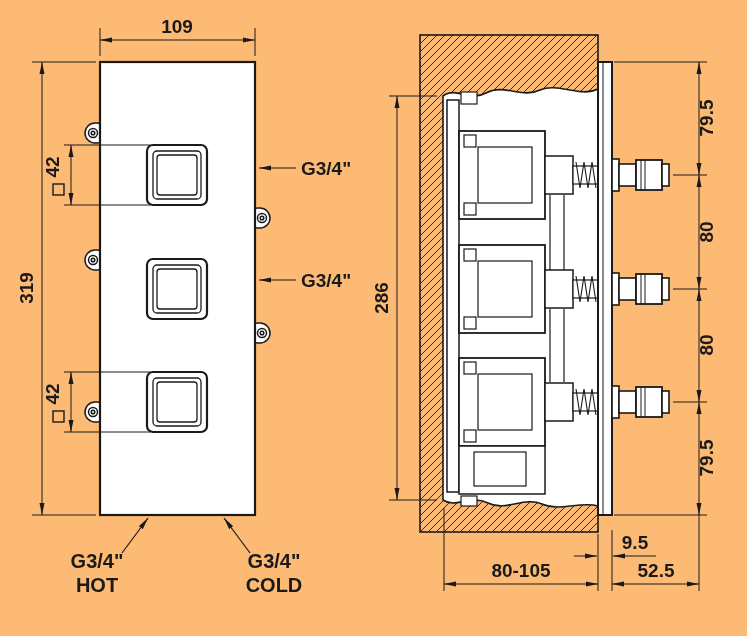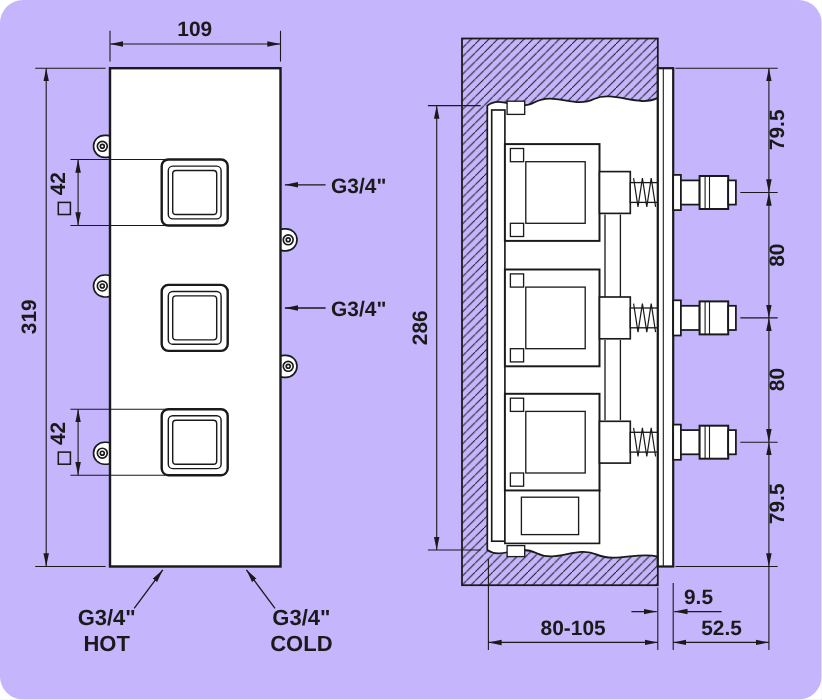--- a/index.html
+++ b/index.html
@@ -1,22 +1,21 @@
 <!DOCTYPE html>
 <html><head>
 <meta charset="utf-8">
 <style>
   html,body{margin:0;padding:0;background:#ffffff;}
   .stage{
     position:relative;
     width:747px;height:636px;
-    background:#c4b5fd;
+    background:#fdba74;
     font-family:"Liberation Sans", sans-serif;
     overflow:hidden;
-    border-radius:21px;
   }
   svg{display:block;}
   text{
     font-family:"Liberation Sans", sans-serif;
     font-weight:bold;
     fill:#1a1a1a;
   }
   .dim{font-size:19px;}
   .lbl{font-size:19px;}
   .big{font-size:20px;}

